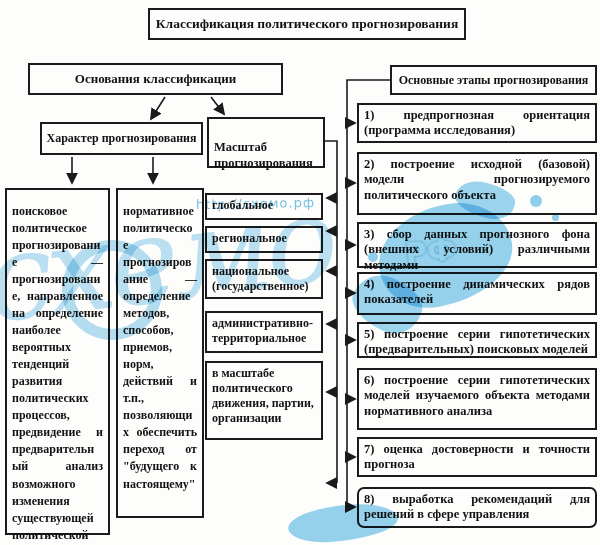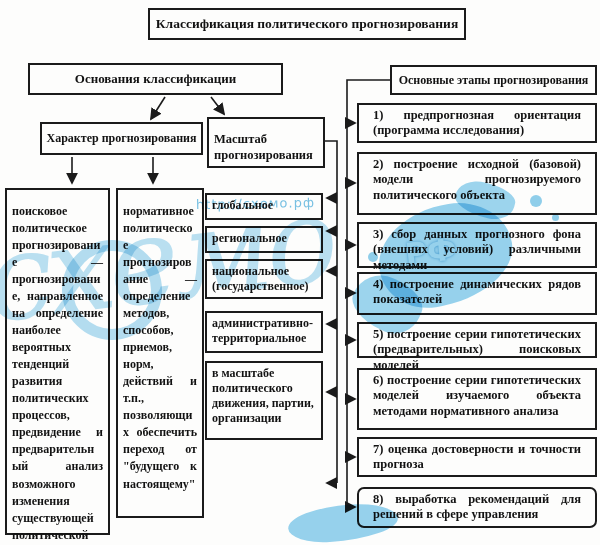--- a/index.html
+++ b/index.html
@@ -9,23 +9,23 @@
   .box{position:absolute;box-sizing:border-box;border:2px solid #1b1b1b;background:#fdfdfc;
        color:#121212;font-weight:bold;z-index:2;line-height:1.25;}
   .hbox{display:flex;align-items:center;justify-content:center;text-align:center;white-space:nowrap;}
   .title{font-size:13.5px;border-width:2.5px;}
   .hdr{font-size:13px;}
   .hdr-sm{font-size:12px;}
   .body-col{font-size:12px;padding:13px 5px;text-align:justify;line-height:1.42;
             overflow-wrap:break-word;-webkit-hyphens:auto;hyphens:auto;}
   .scale-box{left:205px;width:118px;font-size:12px;padding:3px 5px;line-height:1.25;
              overflow-wrap:break-word;margin-top:8px;}
-  .stage-box{left:357px;width:240px;font-size:12.5px;padding:3px 14px;text-align:justify;
+  .stage-box{left:357px;width:240px;font-size:12.5px;padding:3px 5px;text-align:justify;
              line-height:1.22;overflow-wrap:break-word;}
-  .masshtab{font-size:12.5px;padding:12px 5px;line-height:1.3;overflow-wrap:break-word;}
+  .masshtab{font-size:12.5px;padding:20px 5px;line-height:1.3;overflow-wrap:break-word;}
   
   .wm{position:absolute;z-index:3;pointer-events:none;mix-blend-mode:multiply;}
   .wm-url{font-family:"DejaVu Sans",sans-serif;font-size:13px;color:rgba(98,183,224,0.85);
           transform:rotate(-1deg);letter-spacing:1px;}
   .wm-script{font-style:italic;font-family:"DejaVu Serif",serif;
              font-size:120px;color:rgba(120,195,232,0.50);transform:rotate(-7deg);
              line-height:1;letter-spacing:-6px;}
   .splat{border-radius:58% 42% 63% 37%/55% 48% 52% 45%;background:rgba(116,196,233,0.75);}
   .splat2{border-radius:45% 55% 40% 60%/60% 40% 55% 45%;background:rgba(116,196,233,0.7);}
   .ring{border:11px solid rgba(120,195,232,0.55);border-radius:50%;background:transparent;}

